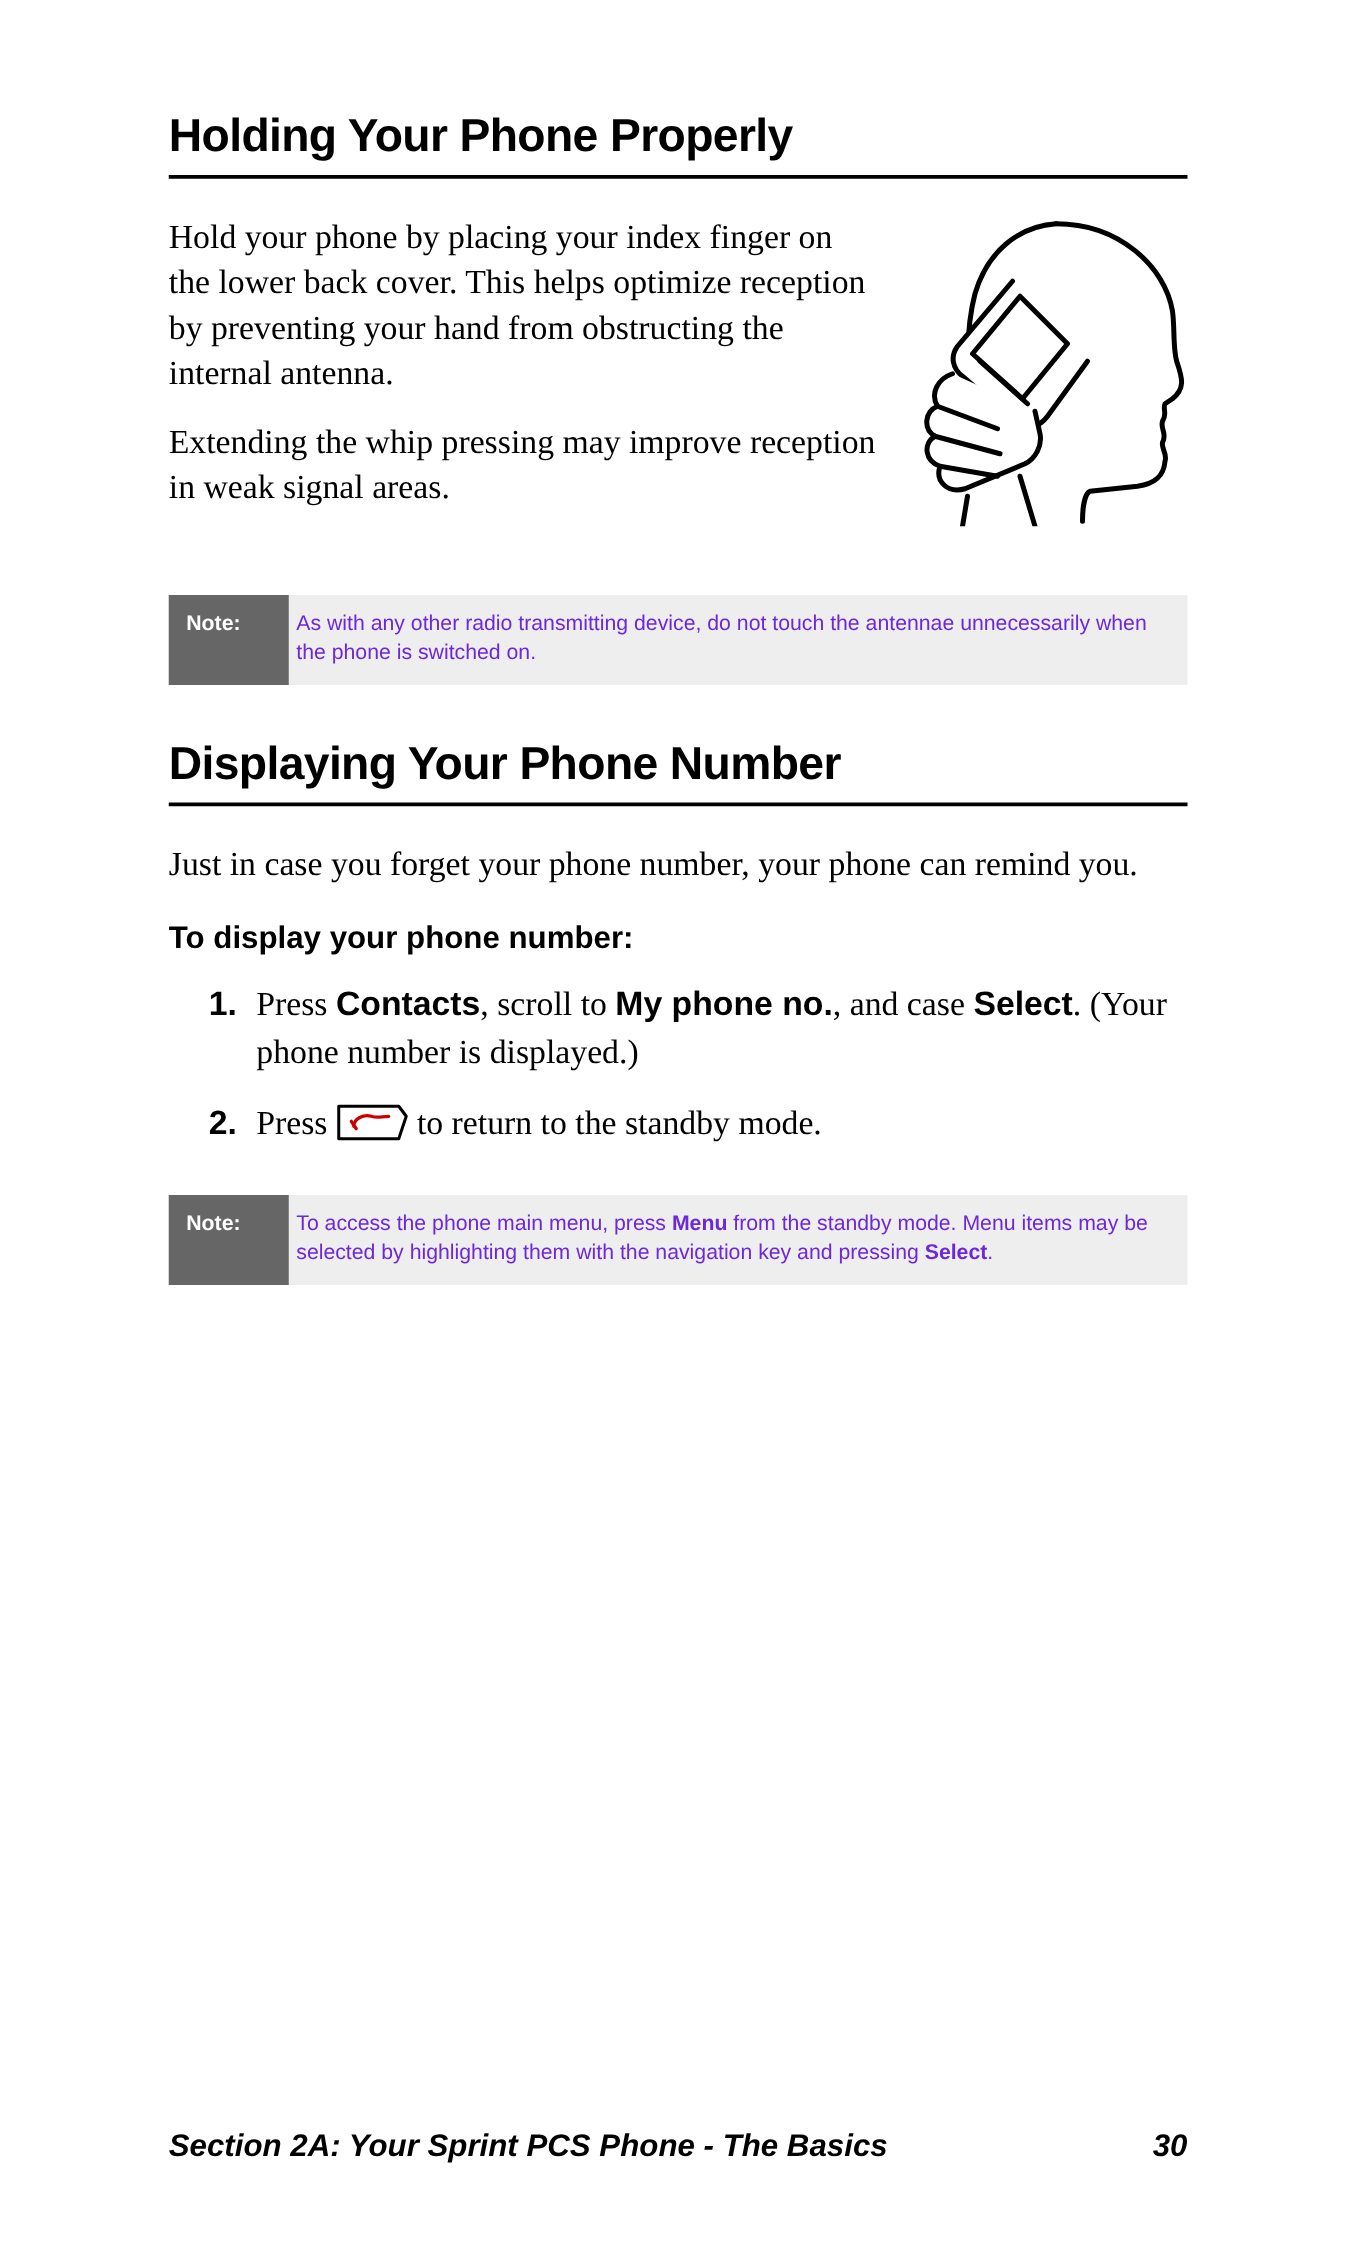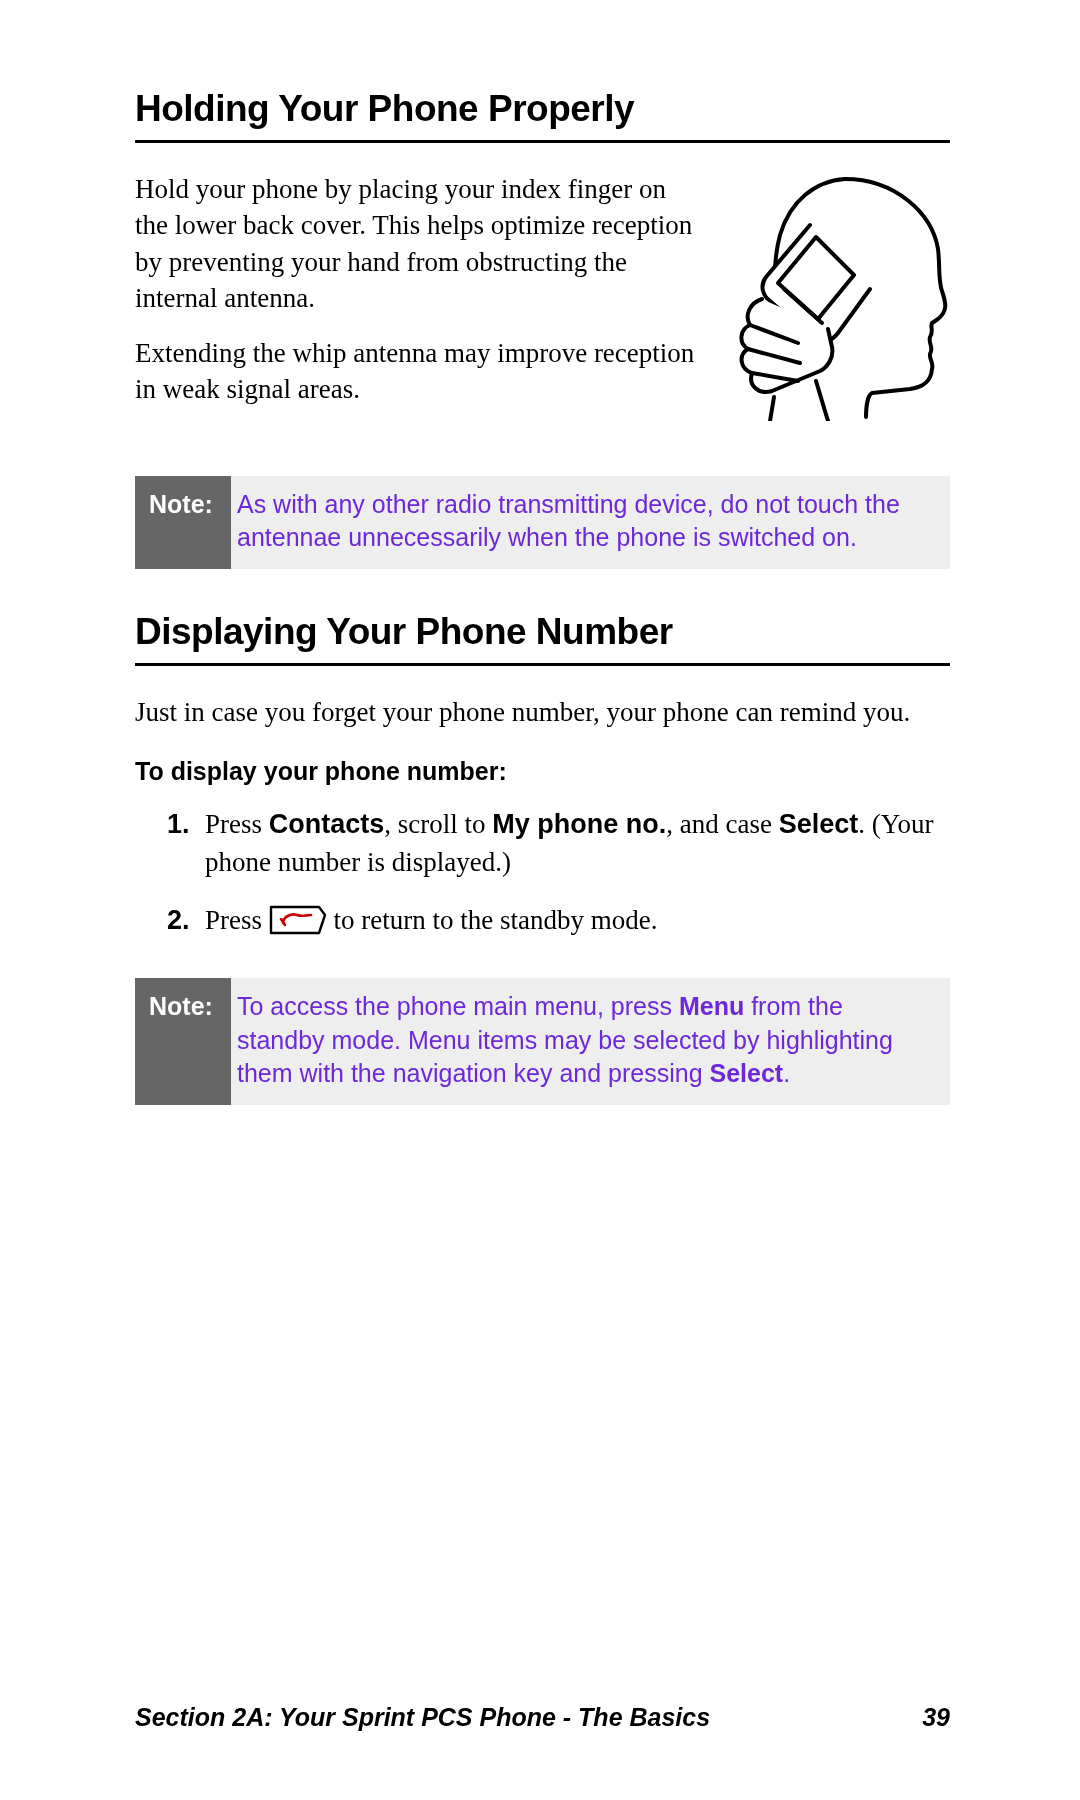--- a/index.html
+++ b/index.html
@@ -38,21 +38,21 @@
     width: 230px; height: 250px;
     flex-shrink: 0;
     position: relative;
   }
   .illus svg { width: 100%; height: 100%; }
 
   .note-box {
     display: flex;
     background: #eeeeee;
     font-family: "Helvetica Neue", Helvetica, Arial, sans-serif;
-    font-size: 25px;
+    font-size: 17px;
     line-height: 1.35;
     margin-bottom: 42px;
   }
   .note-tab {
     background: #666;
     color: #fff;
     font-weight: 700;
     padding: 12px 16px 0 14px;
     min-width: 96px;
     text-align: left;
@@ -116,21 +116,21 @@
   }
 </style>
 </head>
 <body>
 
 <h2 class="section-heading">Holding Your Phone Properly</h2>
 
 <div class="top-row">
   <div class="top-text">
     <p>Hold your phone by placing your index finger on the lower back cover. This helps optimize reception by preventing your hand from obstructing the internal antenna.</p>
-    <p>Extending the whip antenna may improve reception in weak signal areas.</p>
+    <p>Extending the whip pressing may improve reception in weak signal areas.</p>
   </div>
   <div class="illus">
     <svg viewBox="0 0 230 250">
       <g fill="none" stroke="#000" stroke-width="4" stroke-linecap="round" stroke-linejoin="round">
 
         <path d="M125 8 C175 8 212 42 218 78 C220 92 218 110 222 120 C226 132 228 140 218 148 L212 152 C210 156 214 160 210 166 C208 172 214 176 210 183 C209 188 214 192 212 198 C211 210 204 216 190 218 L152 222 C148 224 146 234 146 246"></path>
         <path d="M125 8 C95 10 70 30 60 64 C52 94 54 130 56 160"></path>
 
         <path d="M124 96 C110 94 100 104 102 120 C104 136 118 144 130 138"></path>
 
@@ -180,14 +180,14 @@
 
 <div class="note-box">
   <div class="note-tab">Note:</div>
   <div class="note-body">
     <span>To access the phone main menu, press </span><b>Menu</b><span> from the standby mode. Menu items may be selected by highlighting them with the navigation key and pressing </span><b>Select</b><span>.</span>
   </div>
 </div>
 
 <div class="footer">
   <span>Section 2A: Your Sprint PCS Phone - The Basics</span>
-  <span>39</span>
+  <span>30</span>
 </div>
 
 </body></html>

